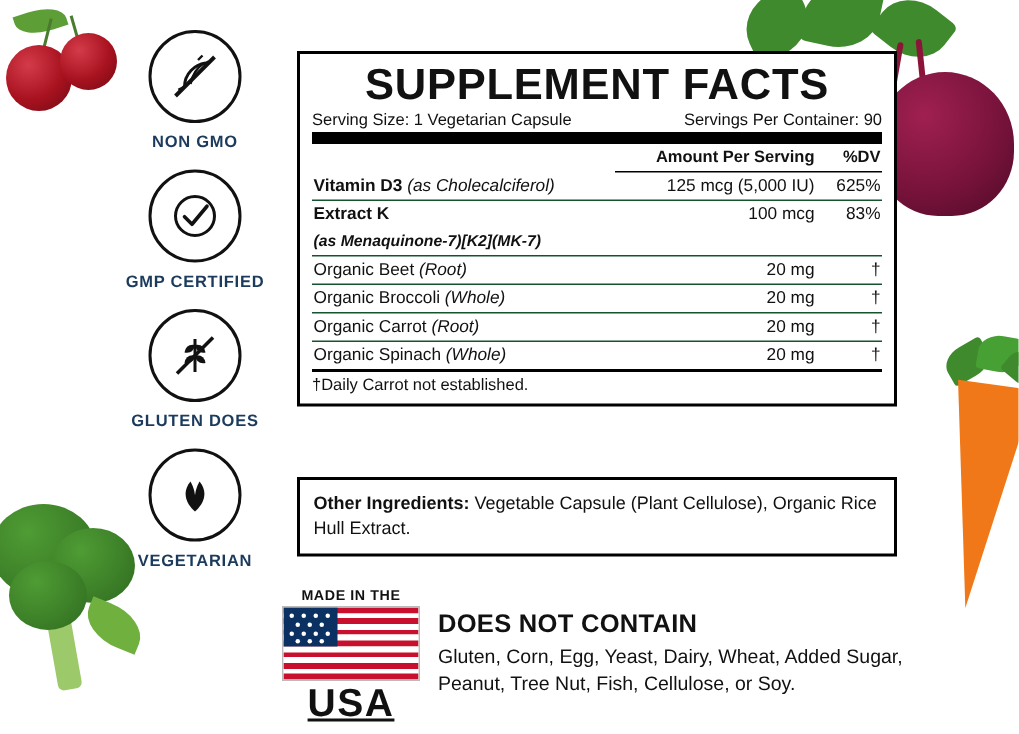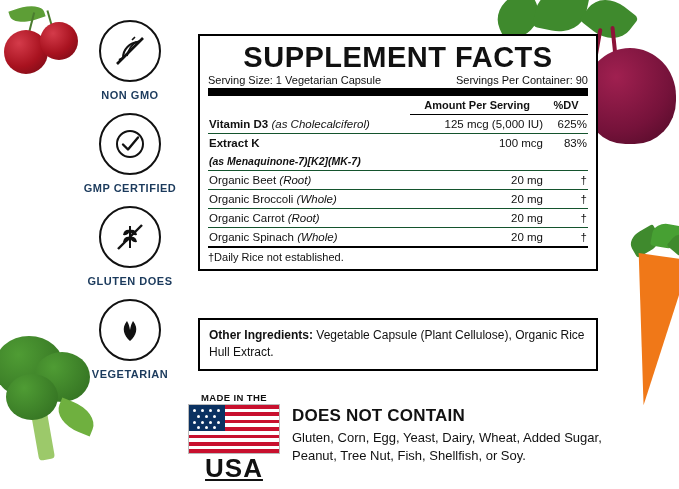--- a/index.html
+++ b/index.html
@@ -132,21 +132,21 @@
   table.sf {
     width: 100%;
     border-collapse: collapse;
     font-size: 11.5px;
   }
   table.sf td { padding: 3px 1px; vertical-align: bottom; }
   .hdr td {
     border-bottom: 1.5px solid #000;
     font-weight: 700;
     font-size: 11px;
-    text-align: center;
+    text-align: right;
     padding-bottom: 1px;
   }
   .rowline td { border-bottom: 1px solid #14532d; }
   .thick td { border-bottom: 2.5px solid #000; }
   .nm { text-align: left; font-weight: 700; }
   .amt { text-align: right; white-space: nowrap; }
   .dv  { text-align: right; width: 44px; white-space: nowrap; }
   .ital { font-style: italic; font-weight: 400; }
   .sub { font-size: 10.5px; font-weight: 700; padding-left: 14px; }
   .footnote {
@@ -367,21 +367,21 @@
       <td class="nm" style="font-weight:400;">
         <span>Organic Spinach</span>
         <span class="ital">(Whole)</span>
       </td>
       <td class="amt">20 mg</td>
       <td class="dv">†</td>
     </tr>
   </tbody>
     </table>
 
-  <div class="footnote">†Daily Rice not established.</div>
+  <div class="footnote">†Daily Carrot not established.</div>
 </div>
 
 <div class="other-box">
   <b>Other Ingredients:</b><span> Vegetable Capsule (Plant Cellulose), Organic Rice Hull Extract.</span>
 </div>
 
 <div class="usa-block">
   <div class="usa-top">MADE IN THE</div>
   <div class="flag">
     <div class="stripes">
@@ -413,14 +413,14 @@
     <div class="star" style="left:28px; top:16px;"></div>
     <div class="star" style="left:8px;  top:21px;"></div>
     <div class="star" style="left:16px; top:21px;"></div>
     <div class="star" style="left:24px; top:21px;"></div>
   </div>
   <div class="usa-bottom">USA</div>
 </div>
 
 <div class="dnc">
   <div class="dnc-title">DOES NOT CONTAIN</div>
-  <div class="dnc-body">Gluten, Corn, Egg, Yeast, Dairy, Wheat, Added Sugar, Peanut, Tree Nut, Fish, Shellfish, or Soy.</div>
+  <div class="dnc-body">Gluten, Corn, Egg, Yeast, Dairy, Wheat, Added Sugar, Peanut, Tree Nut, Fish, Cellulose, or Soy.</div>
 </div>
 
 </body></html>

